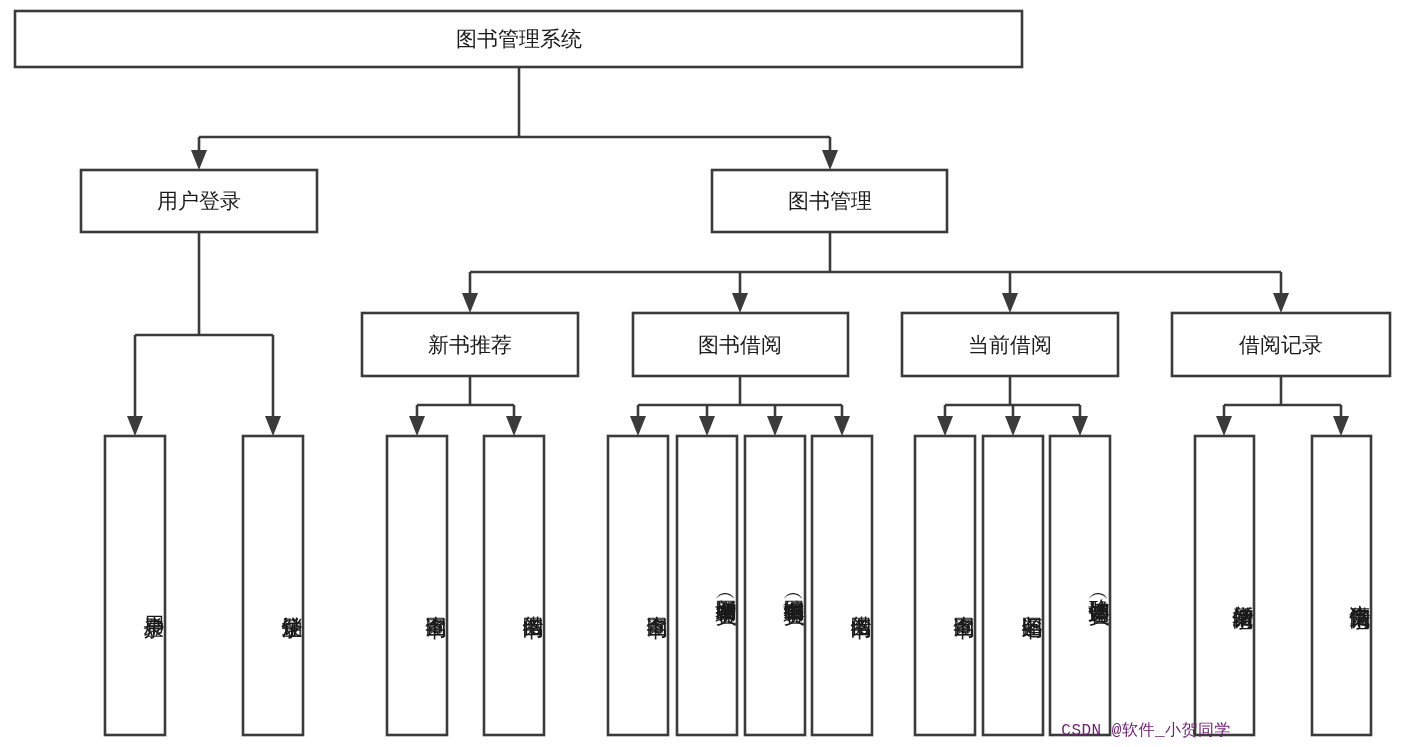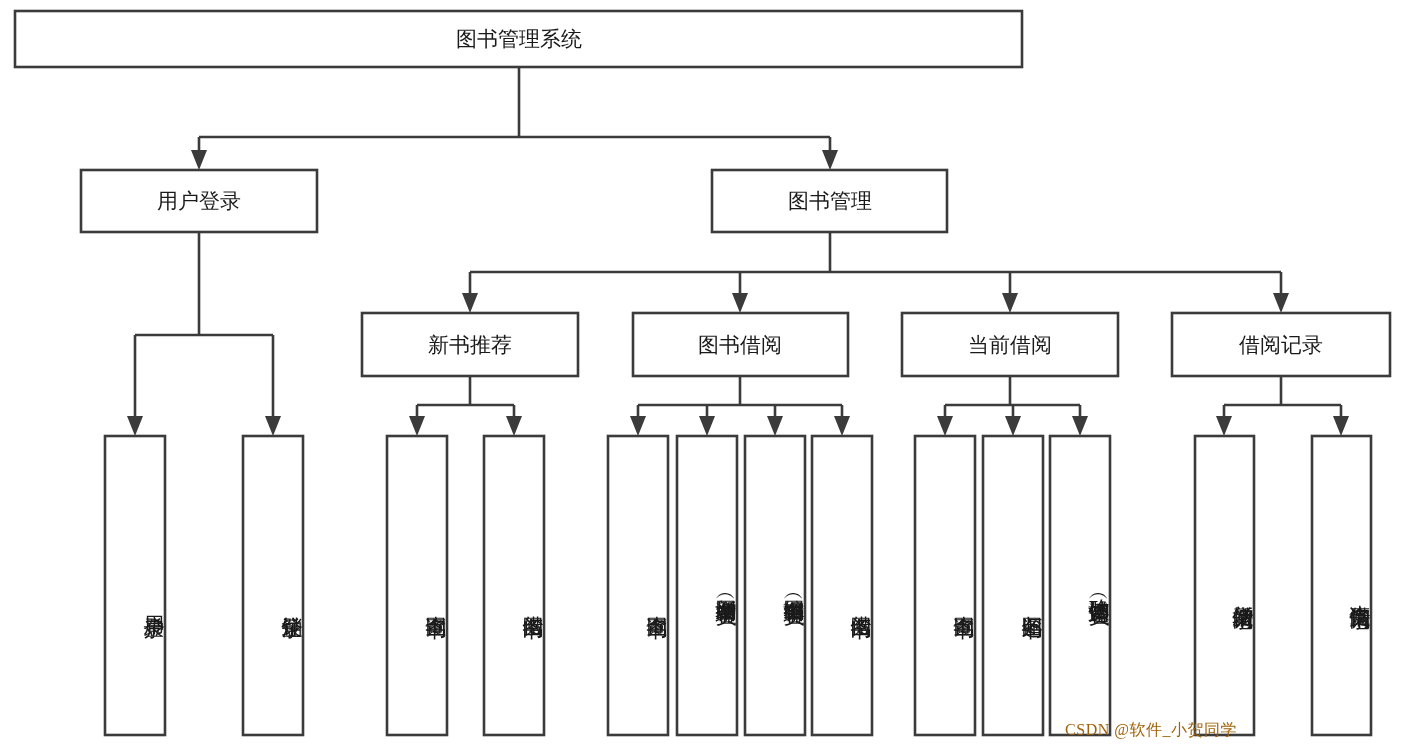--- a/index.html
+++ b/index.html
@@ -10,21 +10,20 @@
   body {
     width: 1405px;
     height: 747px;
     font-family: "Liberation Sans", "DejaVu Sans", sans-serif;
     overflow: hidden;
   }
   #diagram-root {
     position: relative;
     width: 1239px;
     height: 747px;
-    padding-left: 6px;
   }
   svg.chart-svg {
     position: absolute;
     top: 0;
     left: 0;
     width: 1405px;
     height: 747px;
     display: block;
   }
   .node-box {
@@ -61,23 +60,23 @@
     align-items: flex-start;
     justify-content: center;
     white-space: nowrap;
     letter-spacing: 1px;
     pointer-events: none;
   }
   .watermark {
     position: absolute;
     right: 8px;
     bottom: 6px;
-    font-family: Liberation Serif, serif;
+    font-family: Liberation Mono, monospace;
     font-size: 16px;
-    color: #a16207;
+    color: #701a75;
     white-space: nowrap;
     letter-spacing: 0.5px;
   }
 </style>
 </head>
 <body>
 
 <div id="diagram-root">
 
   <svg class="chart-svg" viewBox="0 0 1405 747" xmlns="http://www.w3.org/2000/svg">

